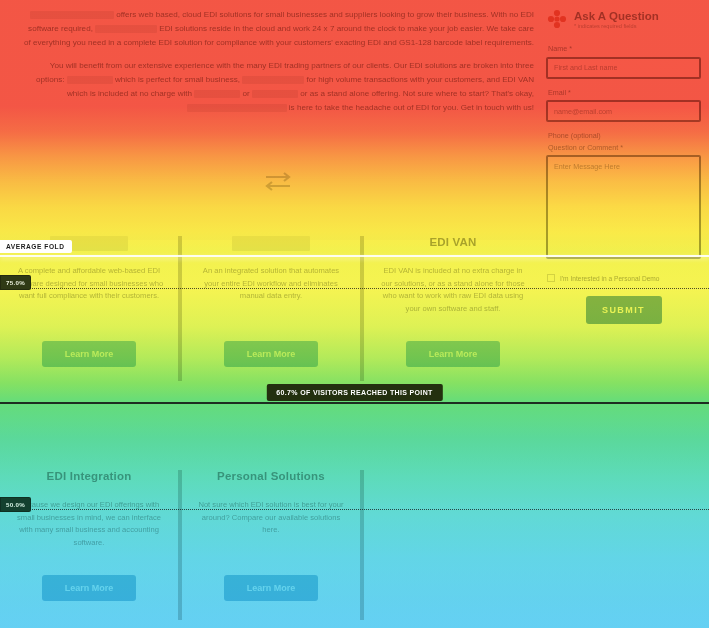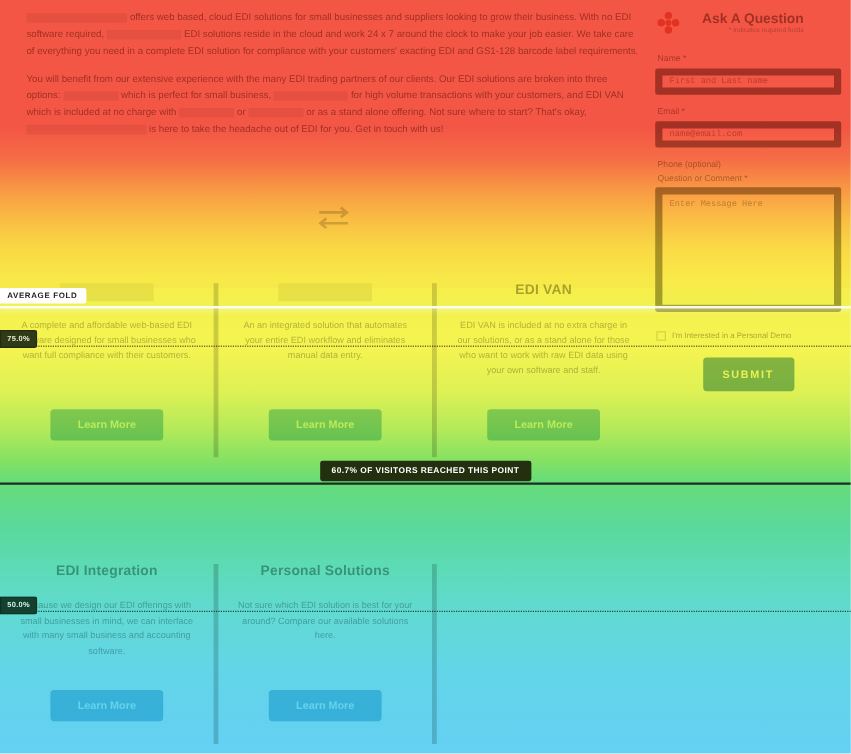--- a/index.html
+++ b/index.html
@@ -14,21 +14,21 @@
 
   
   #page-content { position: absolute; inset: 0; background: #ffffff; }
 
   .hero {
     position: absolute; left: 0; top: 0; width: 709px; height: 240px;
     background: #f7f7f7;
   }
   .hero-copy {
     position: absolute; left: 22px; top: 8px; width: 512px;
-    font-size: 8.1px; line-height: 14px; color: #3a3a3a; text-align: left;
+    font-size: 8.1px; line-height: 14px; color: #3a3a3a; text-align: right;
   }
   .hero-copy p { margin-bottom: 9px; }
 
   .redact {
     display: inline-block; vertical-align: -2px;
     background: #d8d8d8; border-radius: 1px;
     height: 8px; color: transparent; overflow: hidden;
     text-indent: -999px;
   }
   .r-sm { width: 46px; } .r-md { width: 62px; } .r-lg { width: 84px; }
@@ -66,30 +66,30 @@
 
   #row-top { top: 236px; height: 145px; }
   #row-bottom { top: 470px; height: 150px; }
 
   
   .form-panel {
     position: absolute; left: 546px; top: 8px; width: 155px;
   }
   .form-head { display: flex; align-items: center; gap: 6px; margin-bottom: 14px; }
   .flower-icon { width: 22px; height: 22px; color: #cf4b2e; flex: 0 0 22px; }
-  .form-head-text { text-align: right; margin-left: 11px; }
+  .form-head-text { text-align: left; }
   .form-title { font-size: 11.5px; font-weight: 700; color: #3f3f3f; }
   .form-sub { font-size: 5.6px; color: #7d7d7d; margin-top: 1px; }
   .f-label {
     display: block; font-size: 7.2px; color: #555; margin: 0 0 3px 2px;
   }
   .f-input, .f-area {
-    width: 100%; border: 6px solid #404040; border-radius: 2px;
+    width: 100%; border: 2px solid #404040; border-radius: 2px;
     background: #fbfbfb; font-size: 7.2px; color: #555;
-    padding: 5px 6px; font-family: Liberation Mono, monospace;
+    padding: 5px 6px; font-family: Liberation Sans, sans-serif;
   }
   .f-input { height: 22px; margin-bottom: 9px; }
   .f-area { height: 104px; margin-bottom: 9px; resize: none; }
   .f-check { display: flex; align-items: center; gap: 5px; margin: 2px 0 14px 1px; }
   .f-check .box {
     width: 8px; height: 8px; border: 1px solid #b5b5b5; background: #fff;
     flex: 0 0 8px;
   }
   .f-check span.lbl { font-size: 6.6px; color: #555; }
   .submit-btn {

